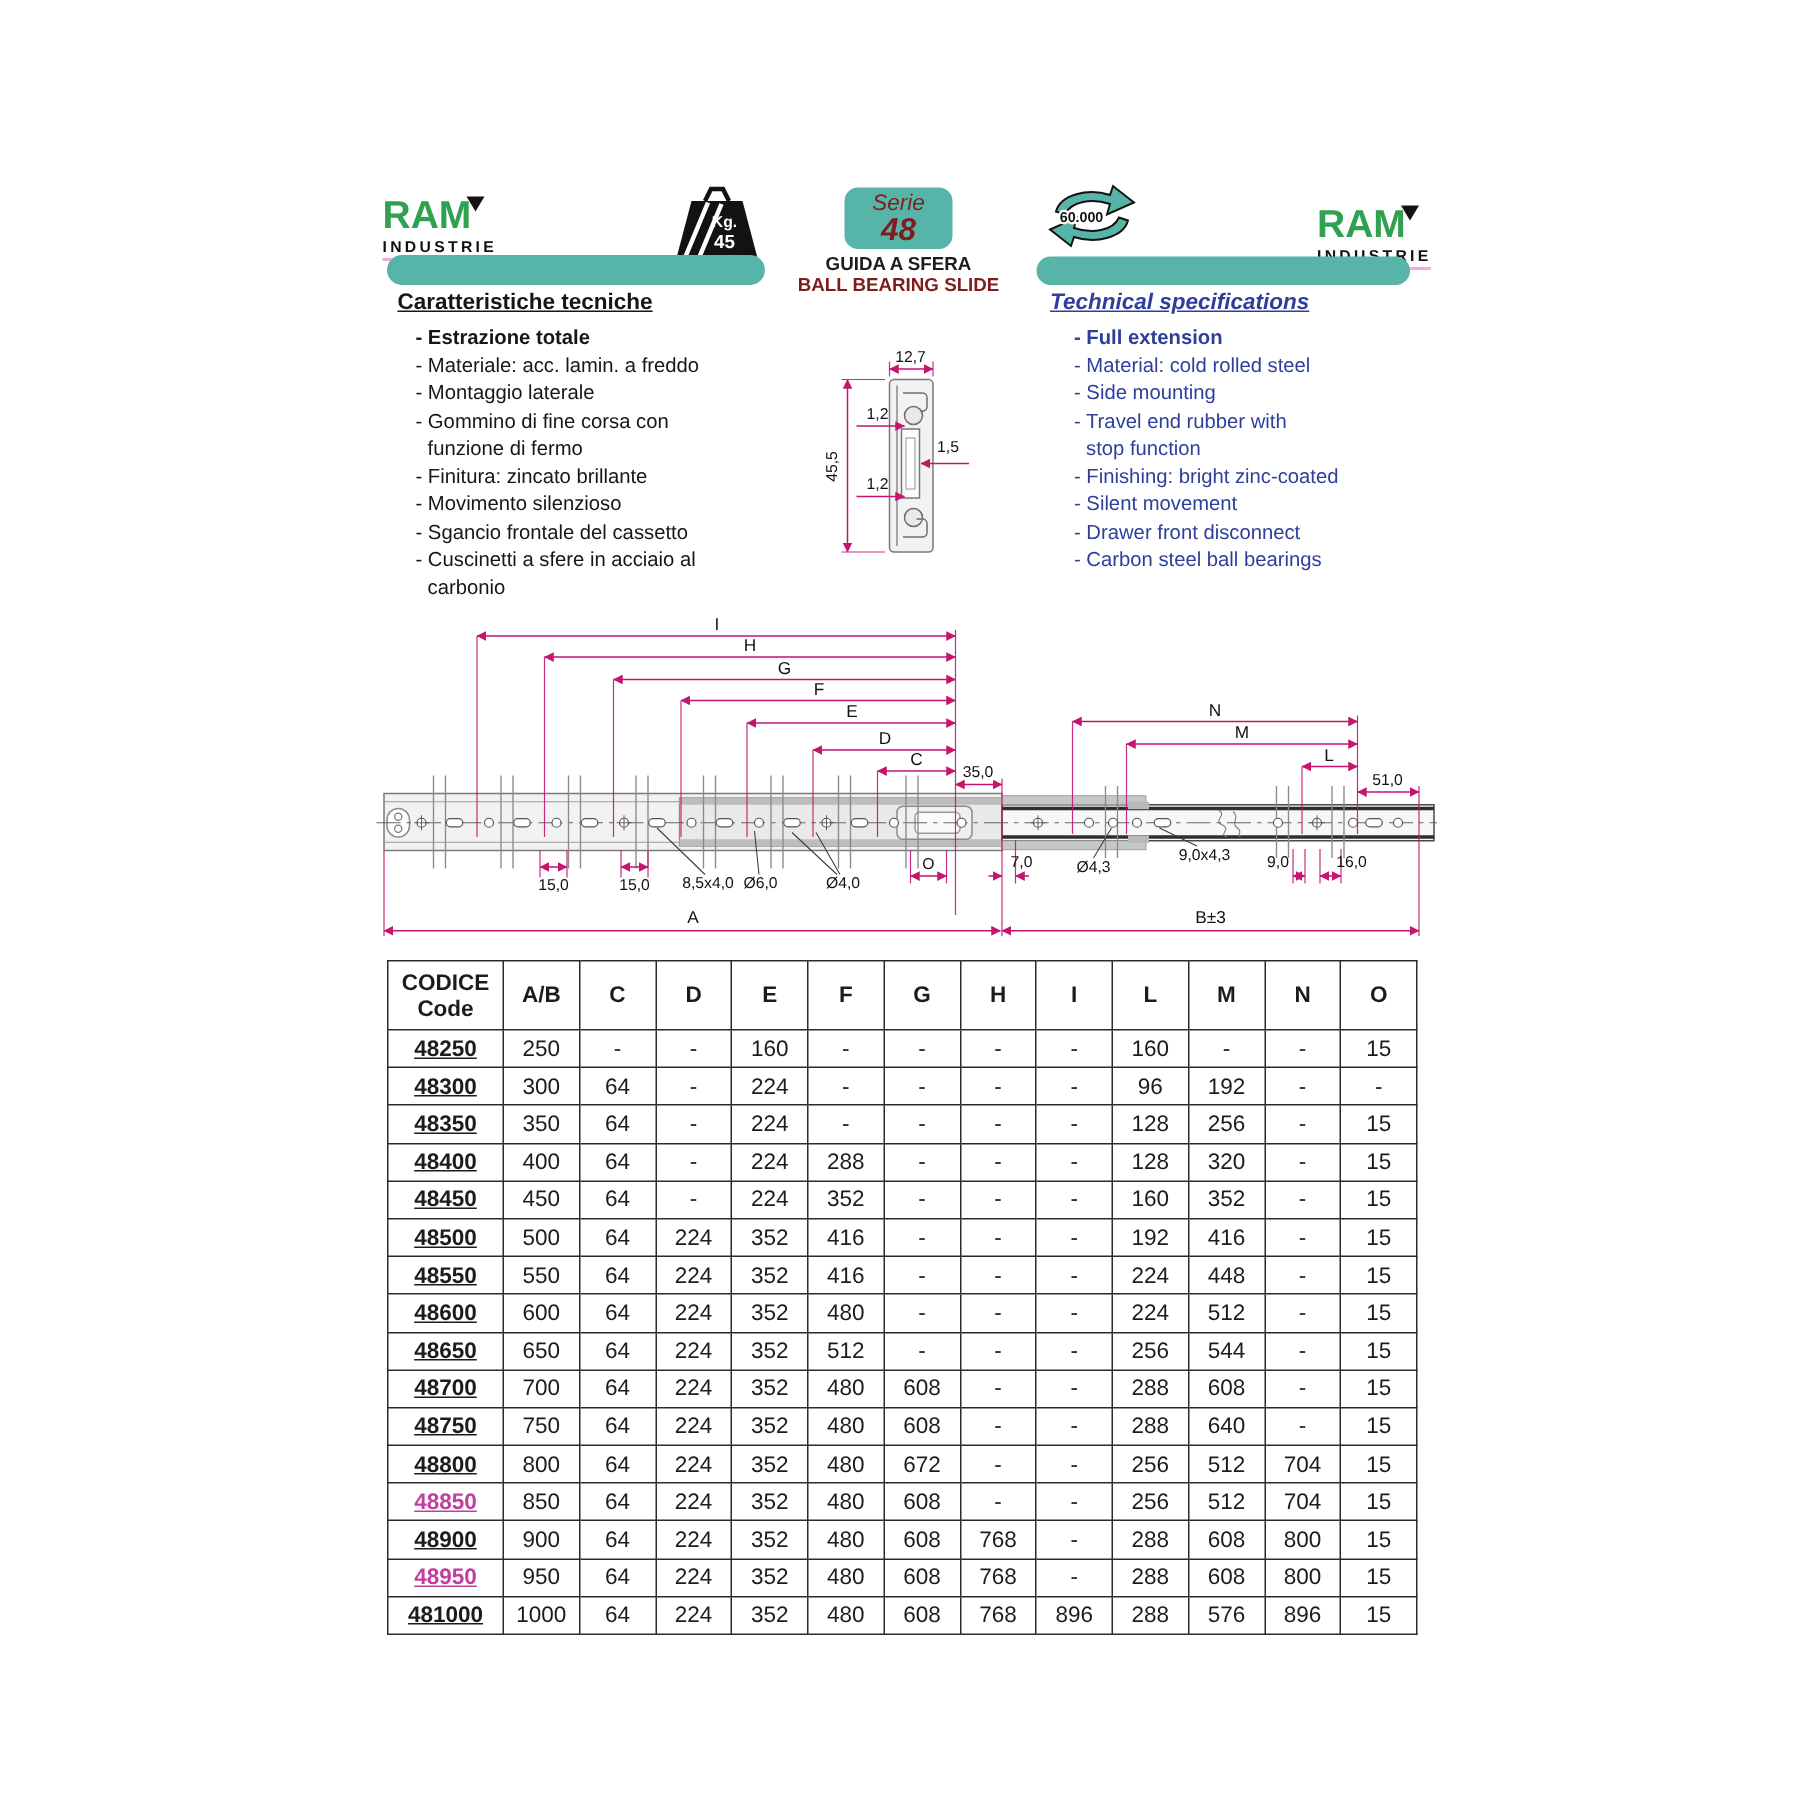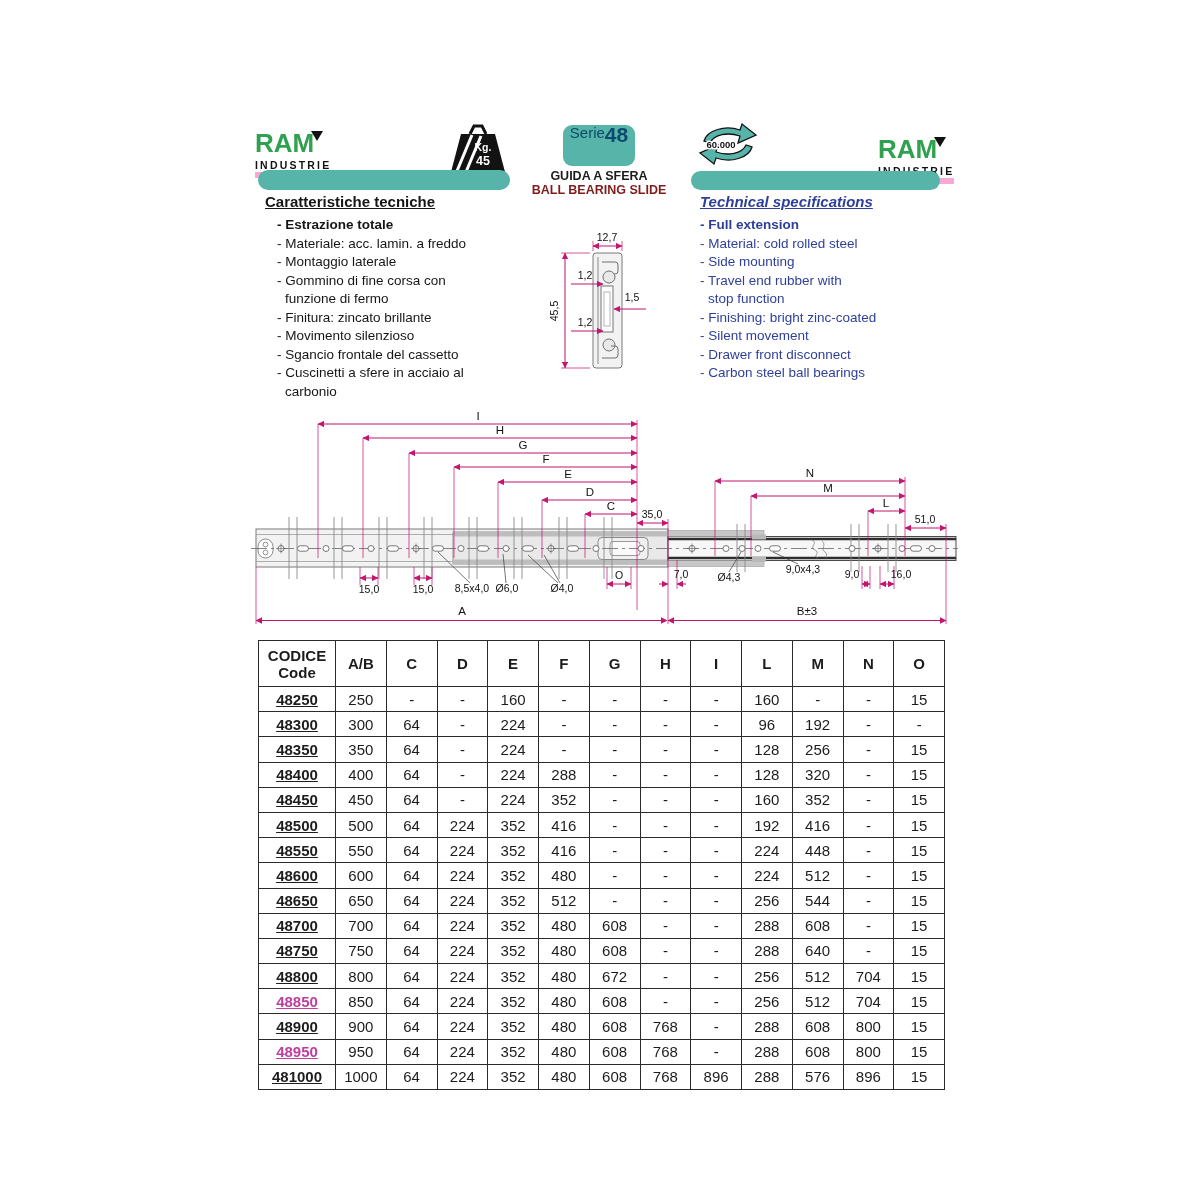--- a/index.html
+++ b/index.html
@@ -4,39 +4,39 @@
 <style>
   html,body{margin:0;padding:0;background:#fff;}
   .page{position:relative;width:1200px;height:1200px;background:#fff;overflow:hidden;
         font-family:"Liberation Sans",sans-serif;color:#161616;}
   .abs{position:absolute;}
 
   
   .ram-logo{line-height:1;}
   .ram-text{display:block;font-size:26px;font-weight:800;color:#2fa14f;letter-spacing:0px;}
   .ram-sub{display:inline-block;font-size:10.5px;font-weight:700;letter-spacing:2.2px;color:#121212;
-           border-bottom:6px solid #f9a8d4;padding-bottom:1px;margin-top:1px;}
+           border-bottom:2px solid #f9a8d4;padding-bottom:1px;margin-top:1px;}
   .ram-tri{position:absolute;top:1px;left:56px;width:0;height:0;
            border-left:6px solid transparent;border-right:6px solid transparent;border-top:10px solid #121212;}
   .tealbar{background:#57b4a8;border-radius:10px;}
-  .serie-badge{background:#57b4a8;border-radius:9px;color:#0c4a6e;text-align:center;
-               display:flex;flex-direction:row;justify-content:center;}
+  .serie-badge{background:#57b4a8;border-radius:9px;color:#7f1d1d;text-align:center;
+               display:flex;flex-direction:column;justify-content:center;font-style:italic;}
   .serie-badge .s1{font-size:15px;line-height:16px;}
   .serie-badge .s2{font-size:21px;font-weight:700;line-height:20px;}
   .prod-it{font-size:12.5px;font-weight:700;color:#1c1c1c;text-align:center;width:160px;}
   .prod-en{font-size:12.5px;font-weight:700;color:#7f1d1d;text-align:center;width:160px;}
   .sect-title{font-size:15px;font-weight:700;text-decoration:underline;}
   .sect-title.en{color:#2e3f9b;font-style:italic;}
 
   
   ul.specs{list-style:none;margin:0;padding:0;font-size:13.5px;line-height:18.5px;}
   ul.specs li{margin:0;}
   ul.specs li .cont{padding-left:8px;}
   ul.specs li.b{font-weight:700;}
-  ul.specs.en{color:#2e3f9b;}
+  ul.specs.en{color:#2e3f9b;margin-left:16px;}
 
   
   table.dims{border-collapse:collapse;table-layout:fixed;width:687px;font-size:15px;color:#1c1c1c;}
   table.dims th,table.dims td{border:1.4px solid #2b2b2b;text-align:center;padding:0;height:24.2px;
                               overflow:hidden;white-space:nowrap;}
   table.dims th{height:45px;font-weight:700;font-size:15px;}
   table.dims th.code-th{width:76px;}
   table.dims td.code{font-weight:700;text-decoration:underline;}
   table.dims td.code.hl{color:#bf3e9e;}
 

